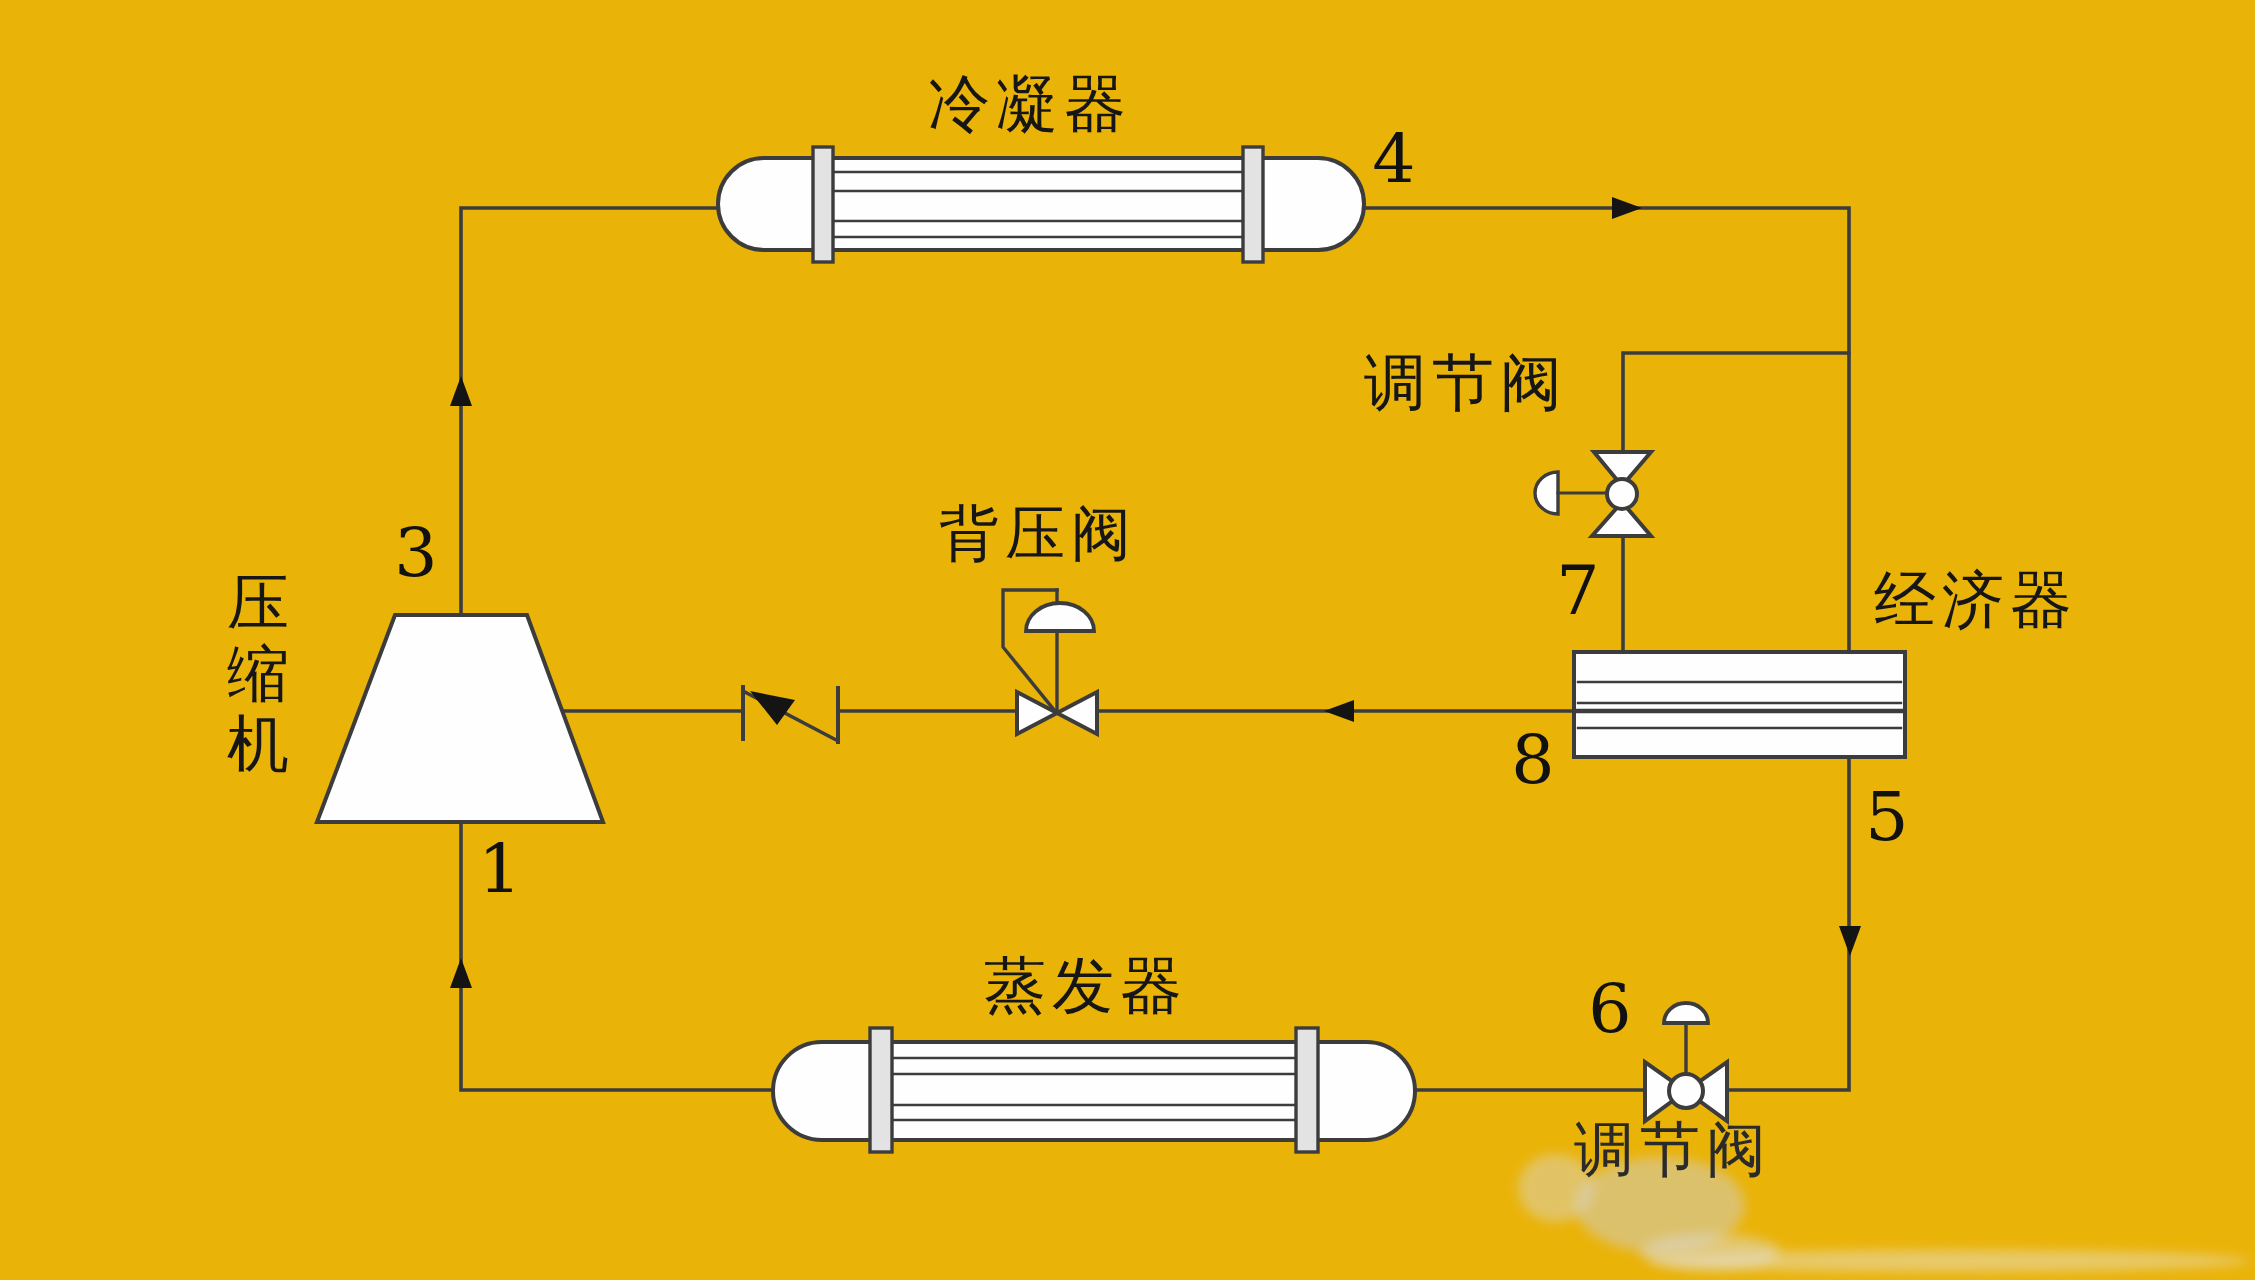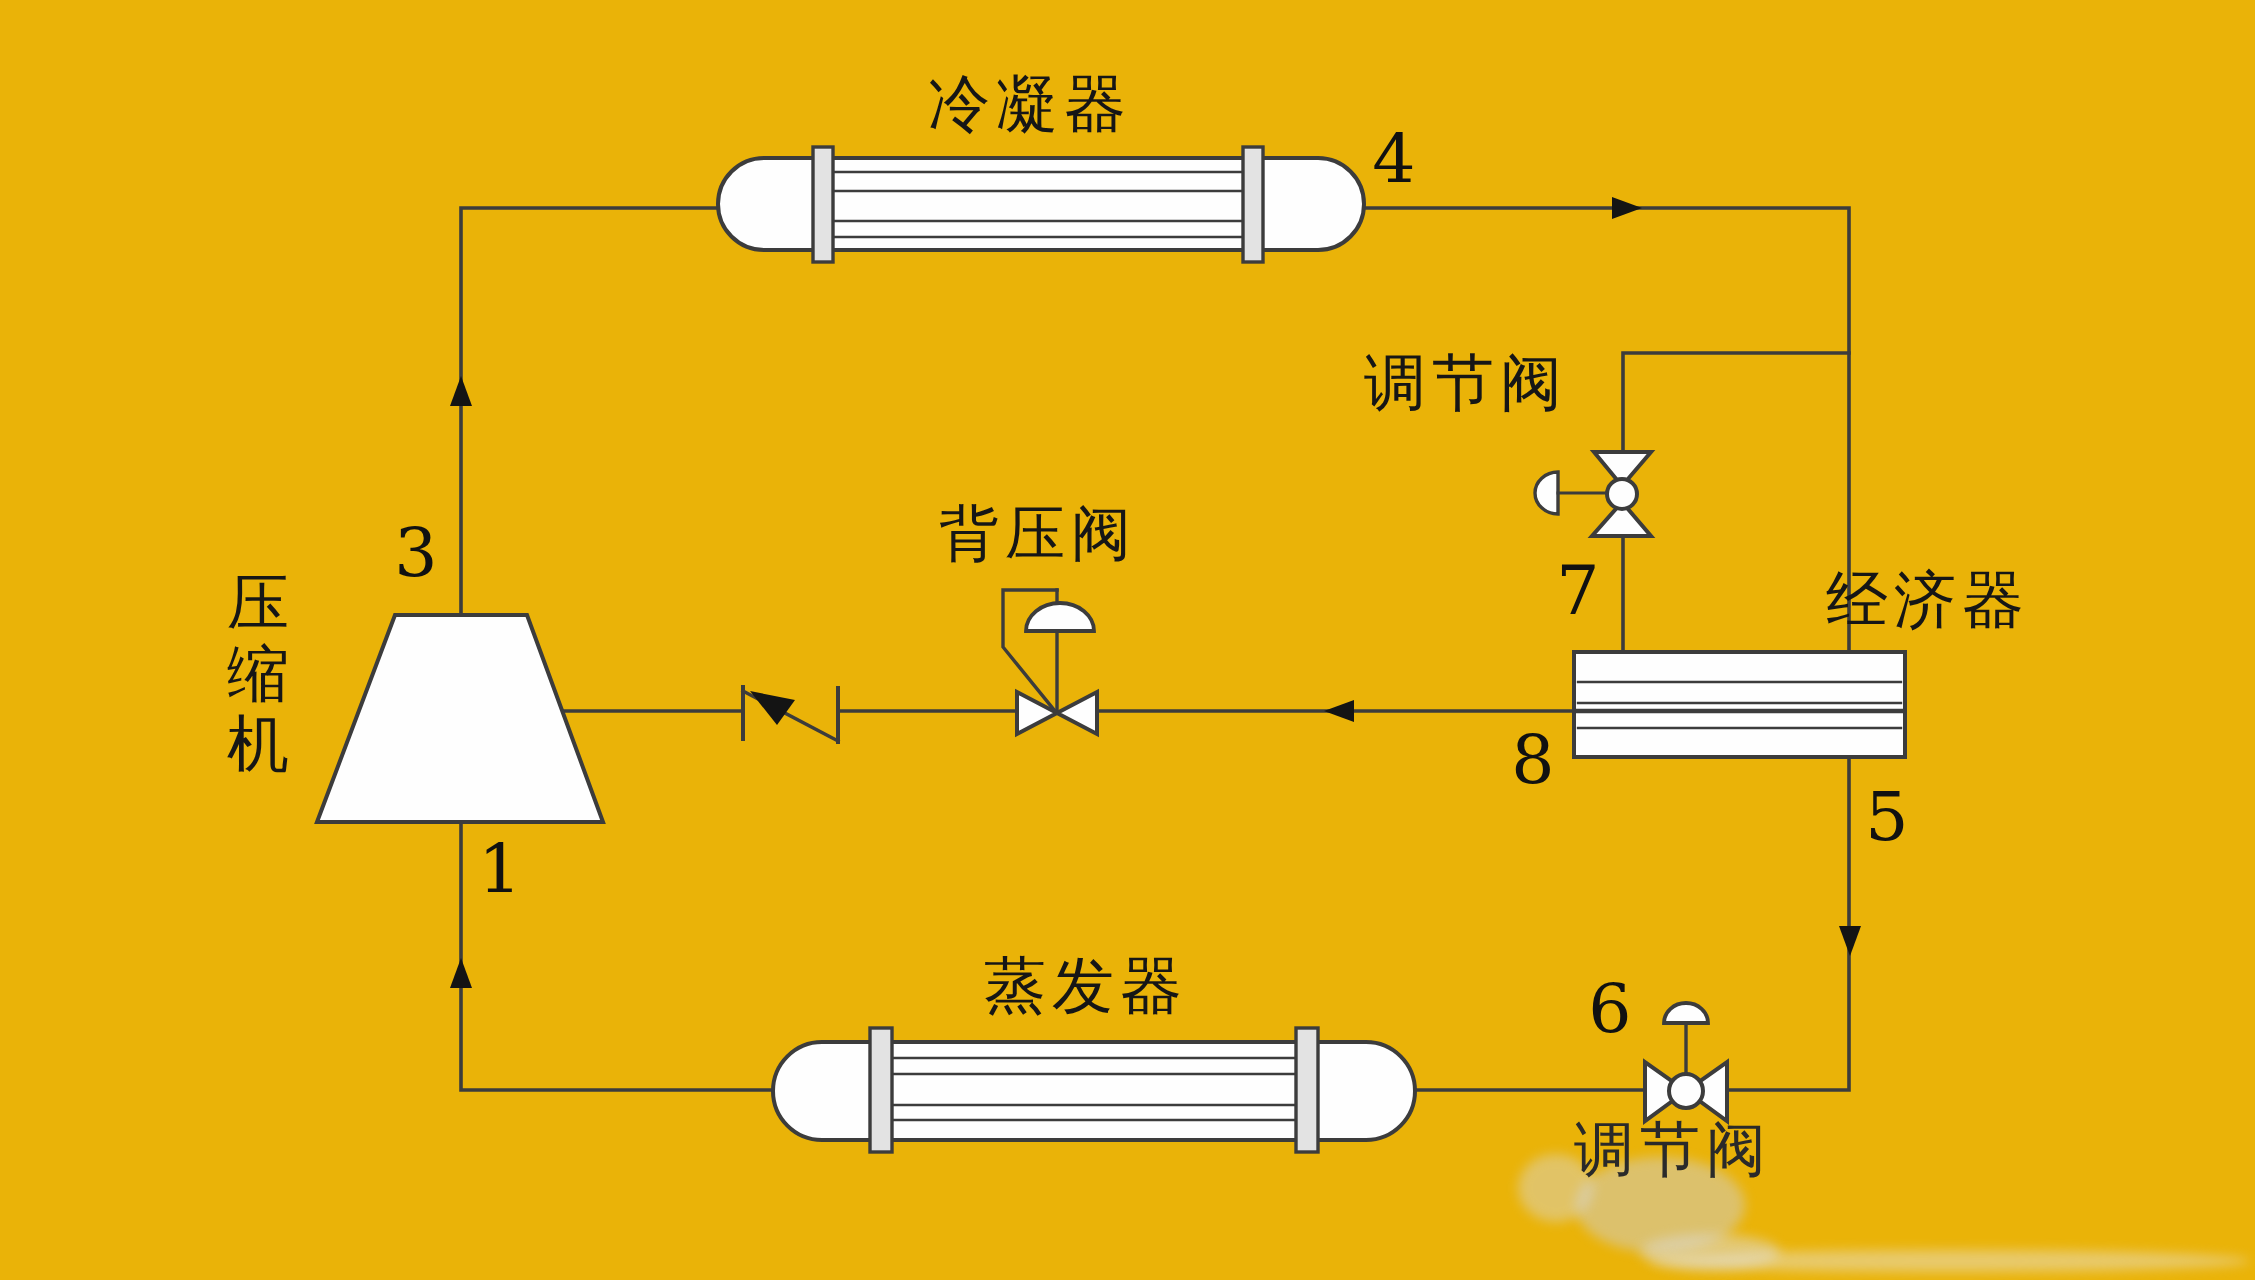--- a/index.html
+++ b/index.html
@@ -142,21 +142,21 @@
 
   <div class="smudge" style="left:1575px;top:1157px;width:170px;height:96px;background:#cfcfcf;opacity:.5;"></div>
   <div class="smudge" style="left:1518px;top:1154px;width:76px;height:68px;background:#d8d8d8;opacity:.45;"></div>
   <div class="smudge" style="left:1640px;top:1234px;width:140px;height:36px;background:#dcdcdc;opacity:.5;"></div>
   <div class="smudge" style="left:1650px;top:1250px;width:600px;height:22px;background:#e6e6e6;opacity:.45;"></div>
 
   <div class="lbl" style="left:1030px;top:104px;">冷凝器</div>
 
   <div class="lbl" style="left:1086px;top:986px;">蒸发器</div>
 
-  <div class="lbl" style="left:1928px;top:600px;text-align:center;">经济器</div>
+  <div class="lbl" style="left:1976px;top:600px;text-align:center;">经济器</div>
 
   <div class="lbl vertical" style="left:256px;top:674px;">压缩机</div>
 
 
   <div class="lbl" style="left:1038px;top:534px;font-size:60px;">背压阀</div>
 
   <div class="lbl" style="left:1466px;top:383px;">调节阀</div>
 
   <div class="lbl" style="left:1673px;top:1150px;font-size:60px;color:#2a2a2a;">调节阀</div>
 

